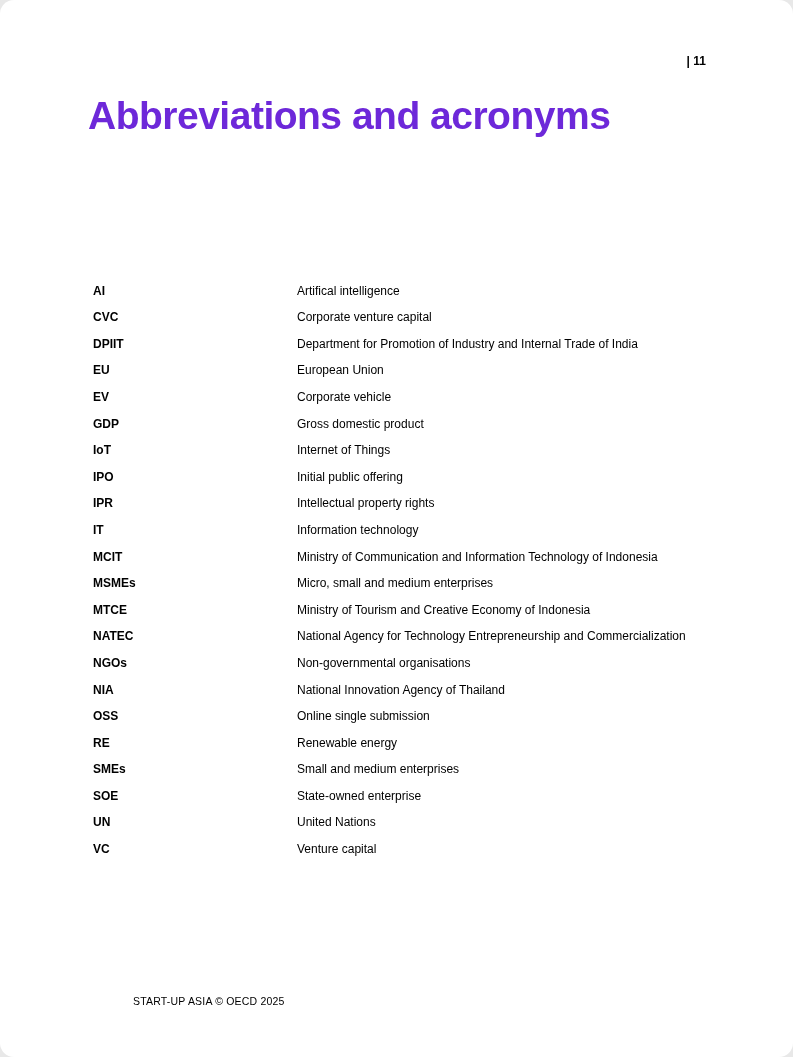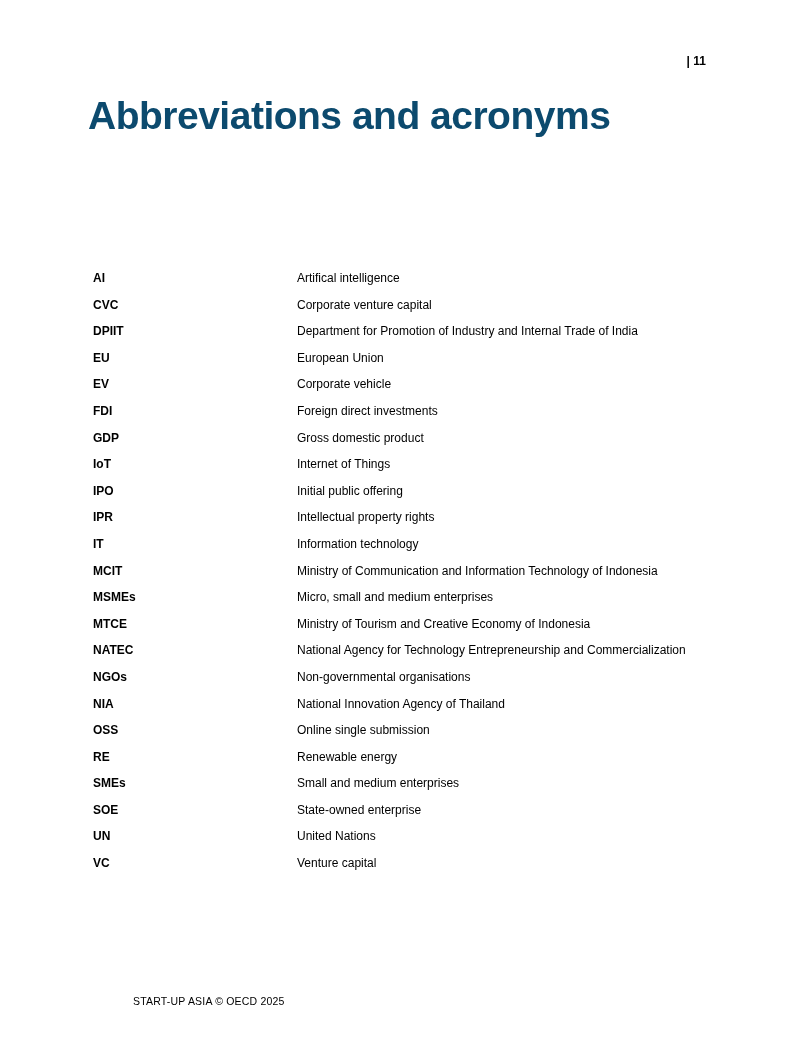--- a/index.html
+++ b/index.html
@@ -5,20 +5,21 @@
   html, body { margin: 0; padding: 0; background: #e8e8e8; }
   .page {
     position: relative;
     width: 793px;
     height: 1057px;
     margin: 0 auto;
     background: #ffffff;
     font-family: "Liberation Sans", sans-serif;
     color: #000000;
     overflow: hidden;
+    border-radius: 14px;
   }
   .page-number {
     position: absolute;
     top: 54px;
     right: 87px;
     font-size: 12px;
     font-weight: bold;
     color: #000000;
   }
   .page-title {
@@ -33,21 +34,21 @@
     white-space: nowrap;
   }
   .abbr-list {
     position: absolute;
     top: 271px;
     left: 93px;
     right: 60px;
   }
   .abbr-row {
     display: flex;
-    align-items: flex-start;
+    align-items: flex-end;
     height: 26.6px;
   }
   .abbr-term {
     flex: 0 0 204px;
     font-size: 12px;
     font-weight: bold;
     white-space: nowrap;
   }
   .abbr-def {
     font-size: 12px;
@@ -63,21 +64,21 @@
     margin-left: 45px;
   }
 </style>
 </head>
 <body>
 
 <div class="page">
 
   <div class="page-number">| 11</div>
 
-  <h1 class="page-title" style="color: #0c4a6e;">Abbreviations and acronyms</h1>
+  <h1 class="page-title" style="color: #6d28d9;">Abbreviations and acronyms</h1>
 
   <div class="abbr-list">
     <div class="abbr-row">
       <div class="abbr-term">AI</div>
       <div class="abbr-def">Artifical intelligence</div>
     </div>
 
 
     <div class="abbr-row">
       <div class="abbr-term">CVC</div>
@@ -92,24 +93,20 @@
     <div class="abbr-row">
       <div class="abbr-term">EU</div>
       <div class="abbr-def">European Union</div>
     </div>
 
     <div class="abbr-row">
       <div class="abbr-term">EV</div>
       <div class="abbr-def">Corporate vehicle</div>
     </div>
 
-    <div class="abbr-row">
-      <div class="abbr-term">FDI</div>
-      <div class="abbr-def">Foreign direct investments</div>
-    </div>
 
     <div class="abbr-row">
       <div class="abbr-term">GDP</div>
       <div class="abbr-def">Gross domestic product</div>
     </div>
 
     <div class="abbr-row">
       <div class="abbr-term">IoT</div>
       <div class="abbr-def">Internet of Things</div>
     </div>

